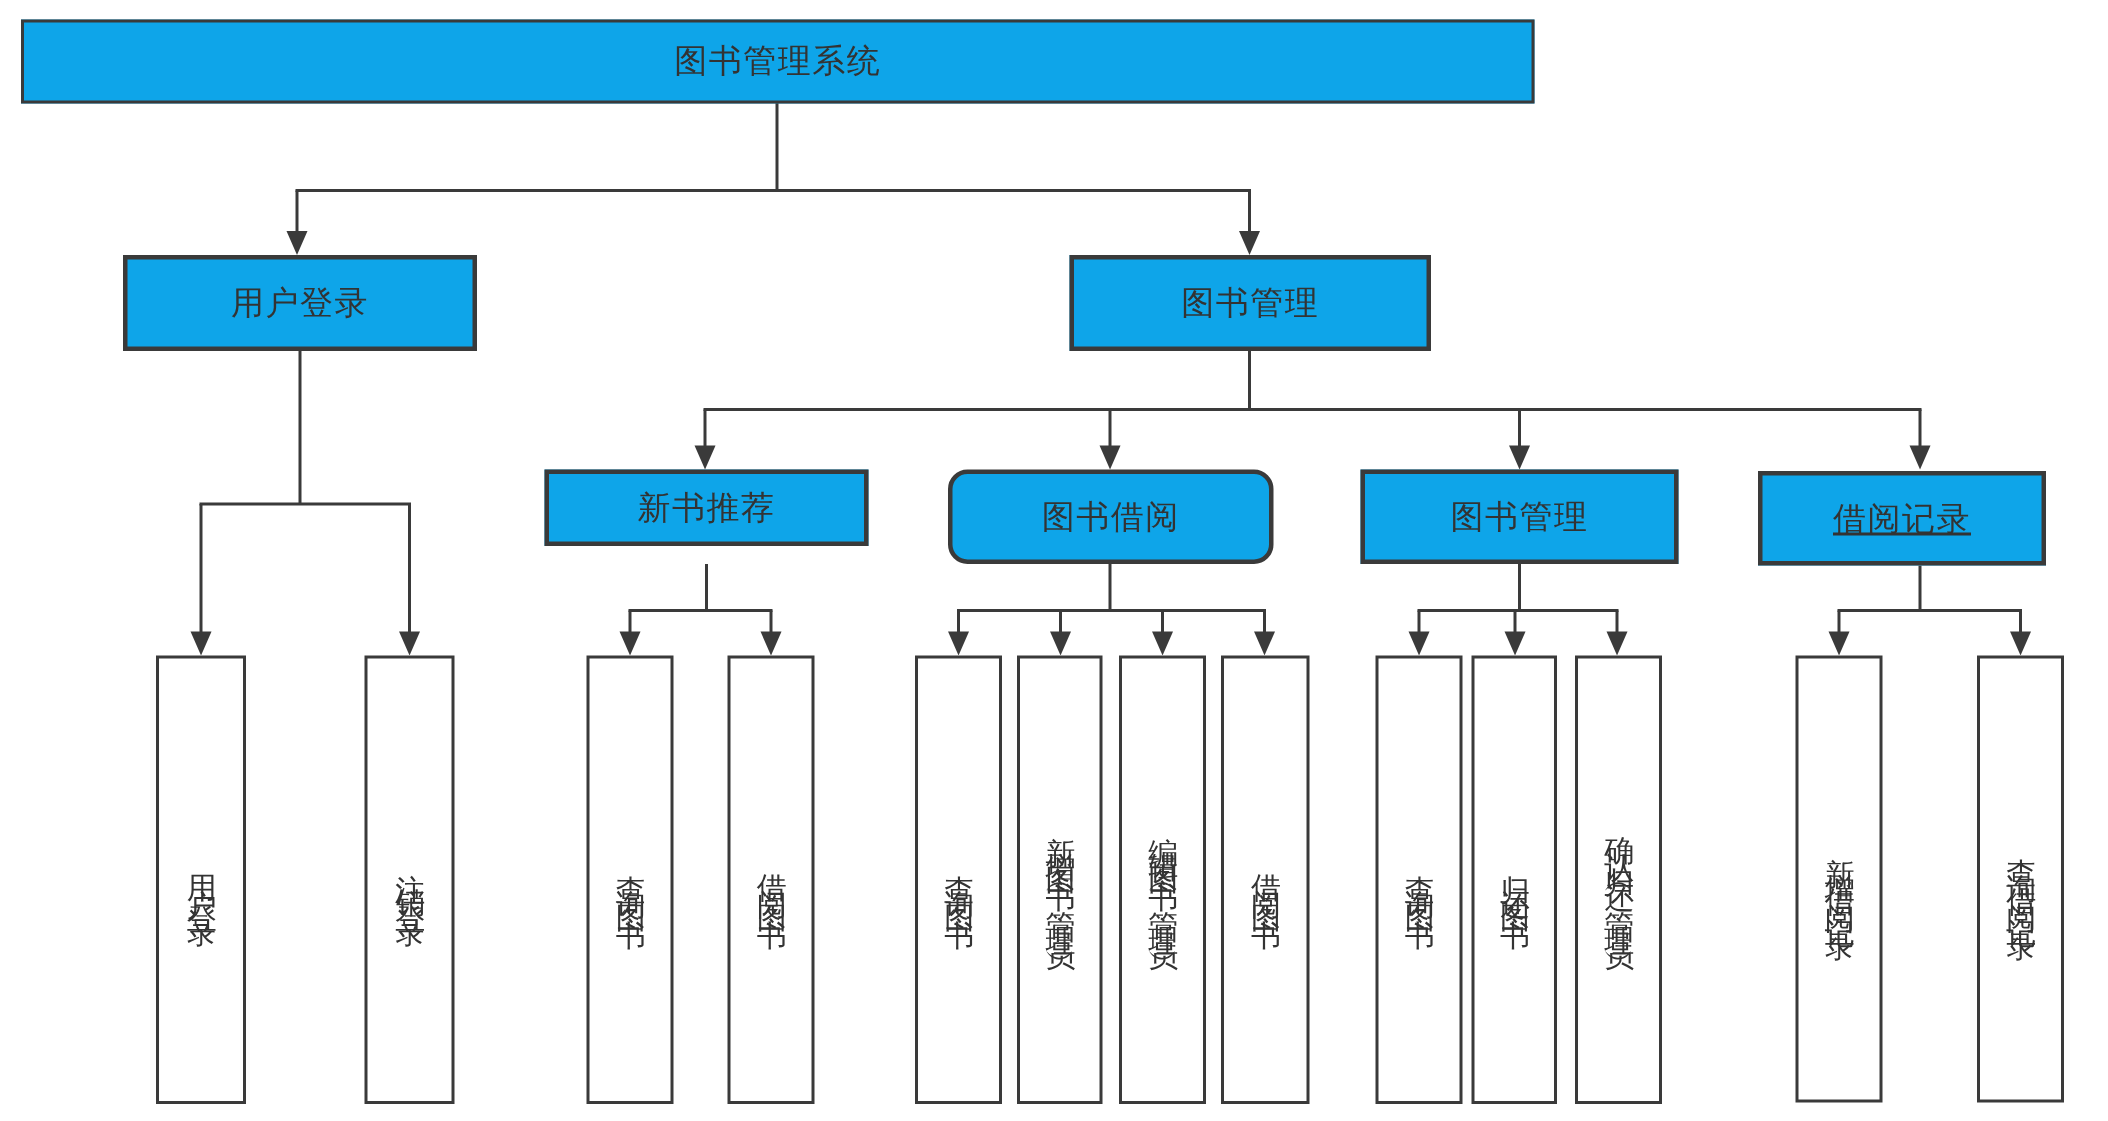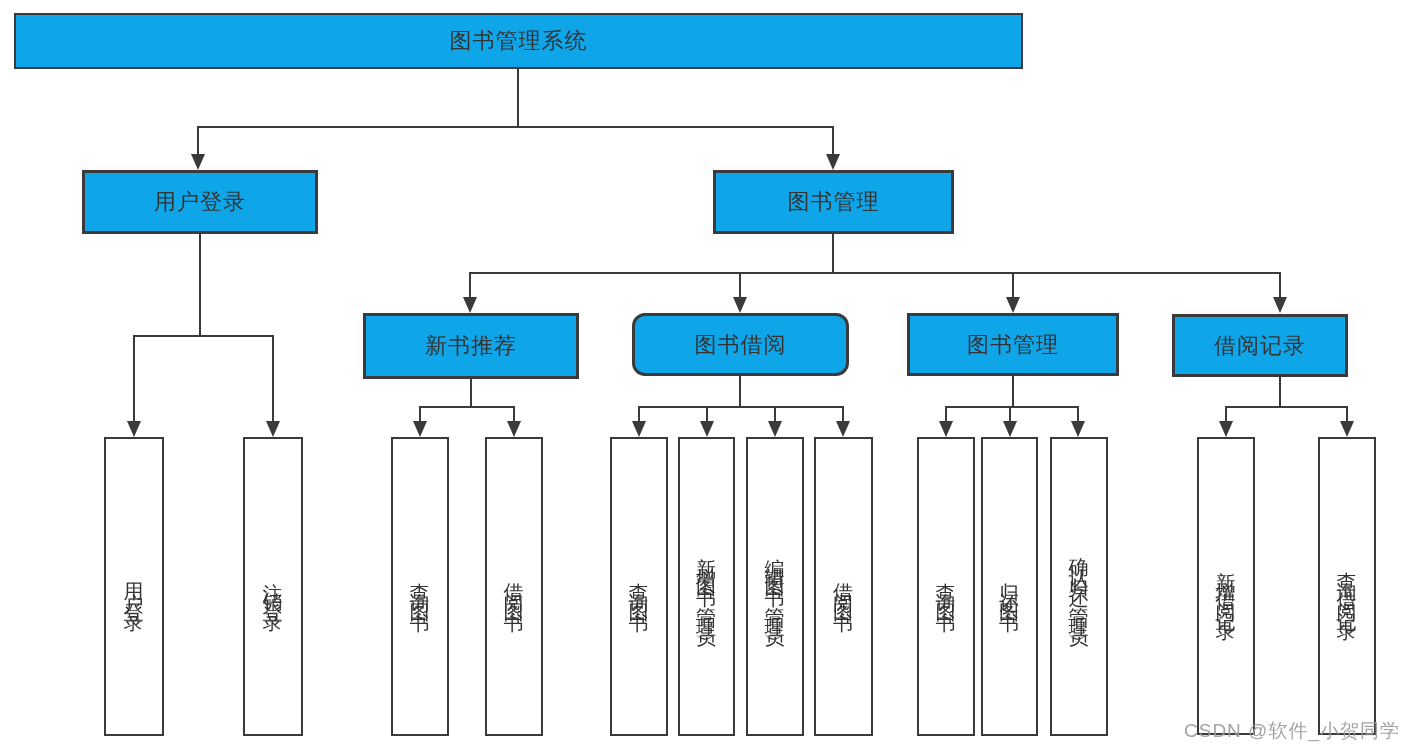--- a/index.html
+++ b/index.html
@@ -144,30 +144,30 @@
     <span>图书管理系统</span>
   </div>
 
   <div class="node" style="left:82px; top:170px; width:236px; height:64px;">
     <span>用户登录</span>
   </div>
   <div class="node" style="left:713px; top:170px; width:241px; height:64px;">
     <span>图书管理</span>
   </div>
 
-  <div class="node" style="left:363px; top:313px; width:216px; height:66px;">
+  <div class="node" style="left:363px; top:313px; width:216px; height:51px;">
     <span>新书推荐</span>
   </div>
   <div class="node" style="left:632px; top:313px; width:217px; height:63px;border-radius:13px;">
     <span>图书借阅</span>
   </div>
   <div class="node" style="left:907px; top:313px; width:212px; height:63px;">
     <span>图书管理</span>
   </div>
-  <div class="node" style="left:1172px; top:314px; width:176px; height:63px;">
+  <div class="node" style="left:1172px; top:314px; width:192px; height:63px;text-decoration:underline;">
     <span>借阅记录</span>
   </div>
 
   <div class="vnode" style="left:104px; top:437px; width:60px; height:299px;">
     <span>用户登录</span>
   </div>
   <div class="vnode" style="left:243px; top:437px; width:60px; height:299px;">
     <span>注销登录</span>
   </div>
 
@@ -201,15 +201,14 @@
     <span>确认归还（管理员）</span>
   </div>
 
   <div class="vnode" style="left:1197px; top:437px; width:58px; height:298px;">
     <span>新增借阅记录</span>
   </div>
   <div class="vnode" style="left:1318px; top:437px; width:58px; height:298px;">
     <span>查询借阅记录</span>
   </div>
 
-  <div class="watermark">CSDN @软件_小贺同学</div>
 
 </div>
 
 </body></html>

